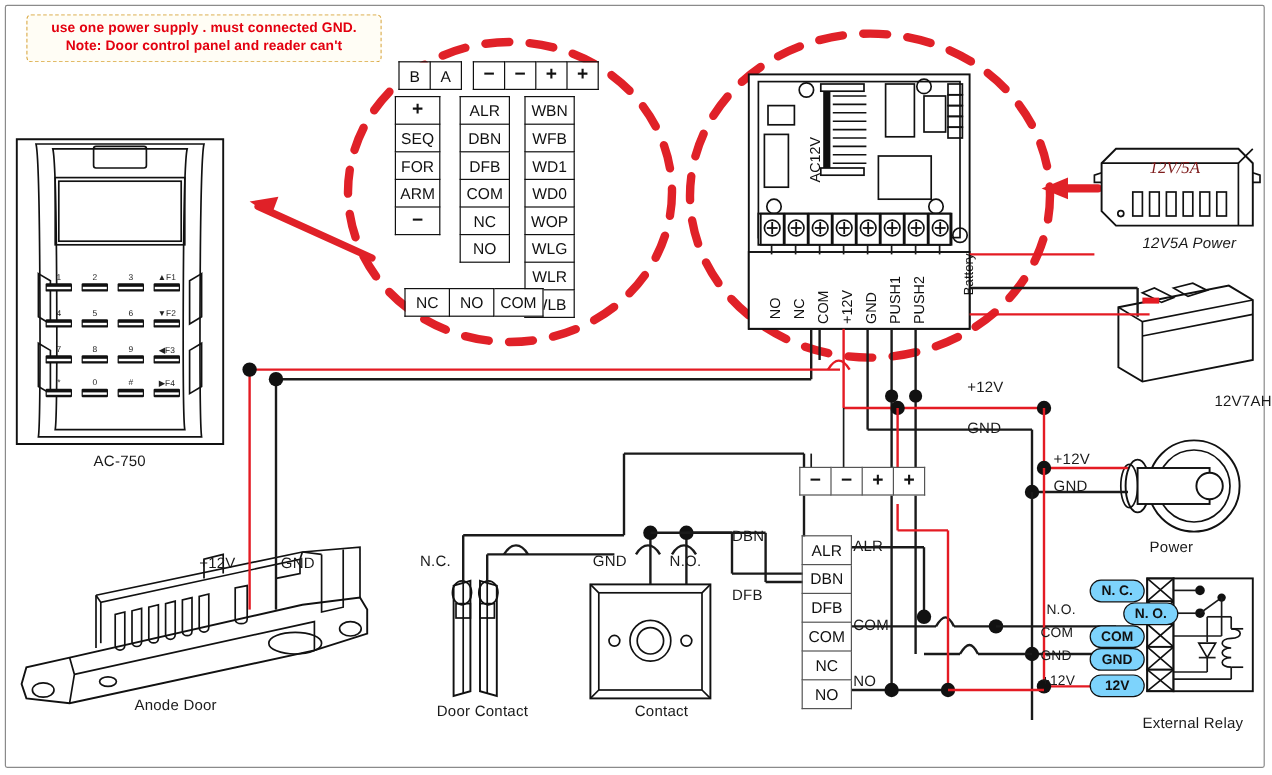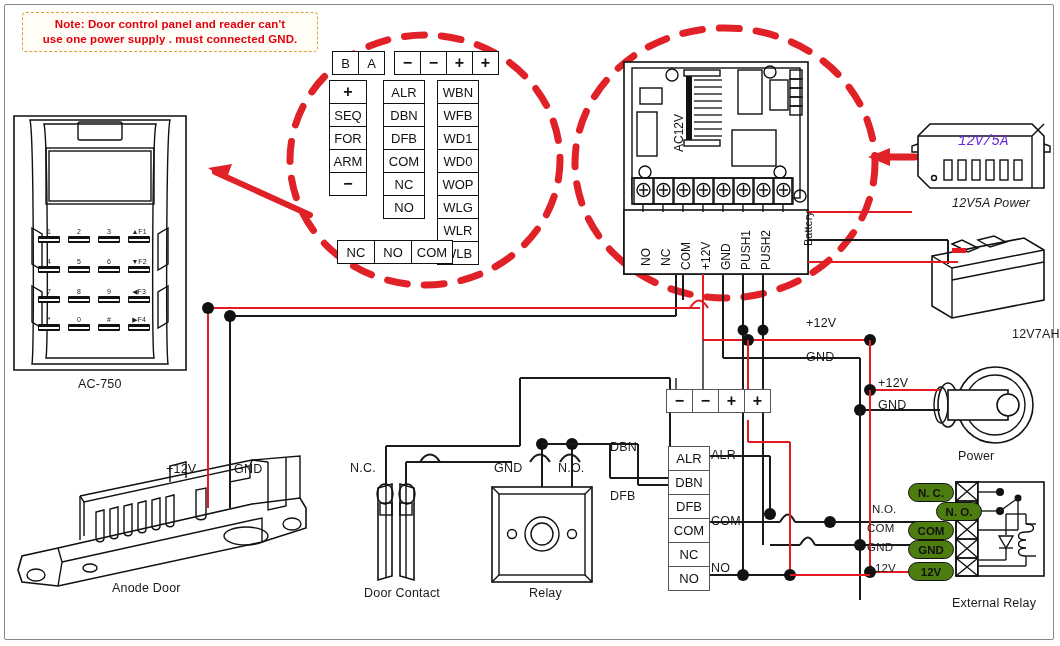--- a/index.html
+++ b/index.html
@@ -15,26 +15,26 @@
   
   .tbl{position:absolute;border-collapse:collapse;}
   .tbl td{border:1.4px solid #111;font-family:"Liberation Sans",sans-serif;font-size:13px;color:#111;
           text-align:center;vertical-align:middle;background:#fff;padding:0;height:22px;}
   .tbl td.w{width:25px;}
   .tbl td.w2{width:36px;}
   .tbl td.w3{width:40px;}
   .tbl td.big{font-size:16px;font-weight:bold;}
   .tblg td{border:1.4px solid #555;}
   .vlabel{position:absolute;font-size:12.5px;color:#111;transform:rotate(-90deg);transform-origin:left top;white-space:nowrap;font-family:"Liberation Sans",sans-serif;}
-  .ovl{position:absolute;border:1.8px solid #111;border-radius:11px;background:#4d7c0f;width:46px;height:19px;
+  .ovl{position:absolute;border:1.8px solid #111;border-radius:11px;background:#7dd3fc;width:46px;height:19px;
        display:flex;align-items:center;justify-content:center;font-size:11.5px;color:#111;font-weight:bold;box-sizing:border-box;}
   .keycap{position:absolute;font-size:7px;color:#222;text-align:center;width:22px;}
   .keybtn{position:absolute;width:22px;height:7px;background:#111;border-radius:1px;}
   .keybtn i{display:block;height:2px;background:#fff;margin:2.5px 1px 0 1px;}
-  .psu-ttl{position:absolute;font-style:italic;font-size:14px;color:#6d28d9;font-family:Liberation Mono, monospace;}
+  .psu-ttl{position:absolute;font-style:italic;font-size:14px;color:#7f1d1d;font-family:Liberation Serif, serif;}
 </style>
 </head>
 <body>
 
 <div id="page">
 
   <div id="frame"></div>
 
   <svg class="svgwrap" viewBox="0 0 1060 646">
     <defs>
@@ -420,22 +420,22 @@
       <path class="rd" d="M230,308"></path>
     </g>
 
     <g>
       <path class="bk1" d="M676,395 L676,378"></path>
       <path class="bk1" d="M703,395 L703,340"></path>
     </g>
   </svg>
 
   <div class="note">
+    <span>use one power supply . must connected GND.</span>
     <span>Note:  Door control panel and  reader can't</span>
-    <span>use one power supply . must connected GND.</span>
   </div>
 
   <div>
     <div class="keycap" style="left:38px;top:228px;">1</div>
     <div class="keybtn" style="left:38px;top:236px;">
         <i></i>
       </div>
     <div class="keycap" style="left:68px;top:228px;">2</div>
     <div class="keybtn" style="left:68px;top:236px;">
         <i></i>
@@ -625,21 +625,21 @@
   <div class="lbl" style="left:958px;top:449px;">Power</div>
 
   <div class="lbl" style="left:166px;top:462px;">+12V</div>
   <div class="lbl" style="left:234px;top:462px;">GND</div>
   <div class="lbl" style="left:112px;top:581px;">Anode Door</div>
 
   <div class="lbl" style="left:350px;top:461px;">N.C.</div>
   <div class="lbl" style="left:364px;top:586px;">Door Contact</div>
   <div class="lbl" style="left:494px;top:461px;">GND</div>
   <div class="lbl" style="left:558px;top:461px;">N.O.</div>
-  <div class="lbl" style="left:529px;top:586px;">Relay</div>
+  <div class="lbl" style="left:529px;top:586px;">Contact</div>
 
   <table class="tbl tblg" style="left:666px;top:389px;">
     <tbody>
         <tr>
       <td class="w big">−</td>
       <td class="w big">−</td>
       <td class="w big">+</td>
       <td class="w big">+</td>
     </tr>
   </tbody>

